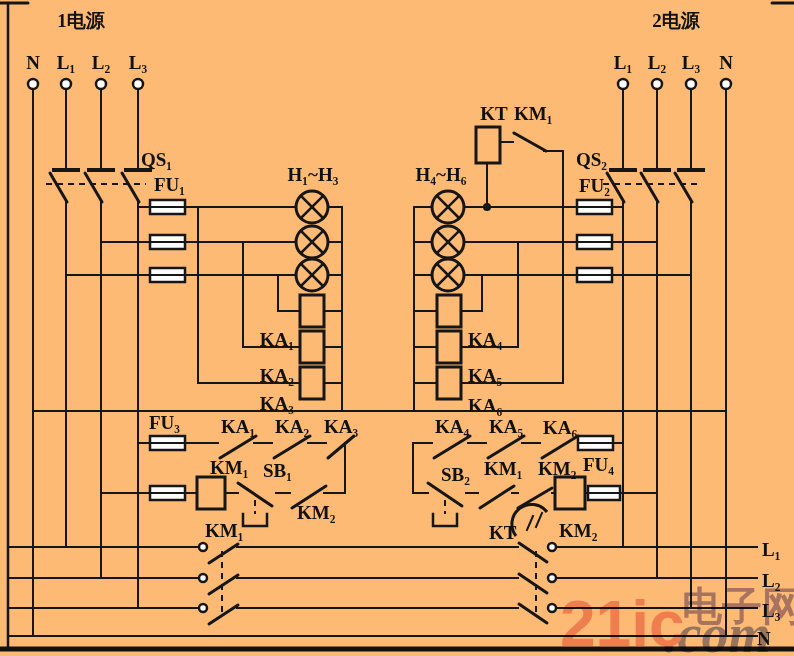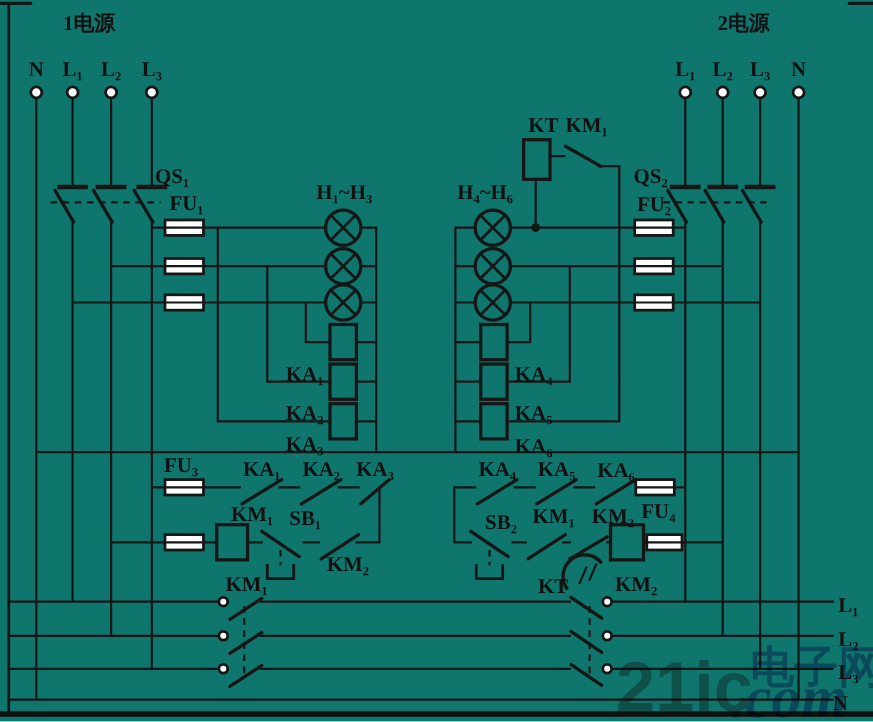--- a/index.html
+++ b/index.html
@@ -1,16 +1,16 @@
 <!DOCTYPE html>
 <html><head>
 <meta charset="utf-8">
 <style>
   html,body{margin:0;padding:0;background:#ffffff;}
-  #stage{position:relative;width:794px;height:656px;background:#0f766e;overflow:hidden;
+  #stage{position:relative;width:794px;height:656px;background:#fdba74;overflow:hidden;
          font-family:"Liberation Serif", serif;}
   svg{display:block}
   .w     {stroke:#161616;stroke-width:2;fill:none;stroke-linecap:square}
   .w25   {stroke:#161616;stroke-width:2.5;fill:none;stroke-linecap:square}
   .w3    {stroke:#161616;stroke-width:3;fill:none;stroke-linecap:round}
   .bar   {stroke:#161616;stroke-width:4;fill:none;stroke-linecap:butt}
   .dash  {stroke:#161616;stroke-width:2;fill:none;stroke-dasharray:6 5}
   .sym   {stroke:#161616;stroke-width:3;fill:none}
   .fuse  {stroke:#161616;stroke-width:2.5;fill:#fdfdfd}
   .term  {stroke:#161616;stroke-width:2.5;fill:#fdfdfd}

